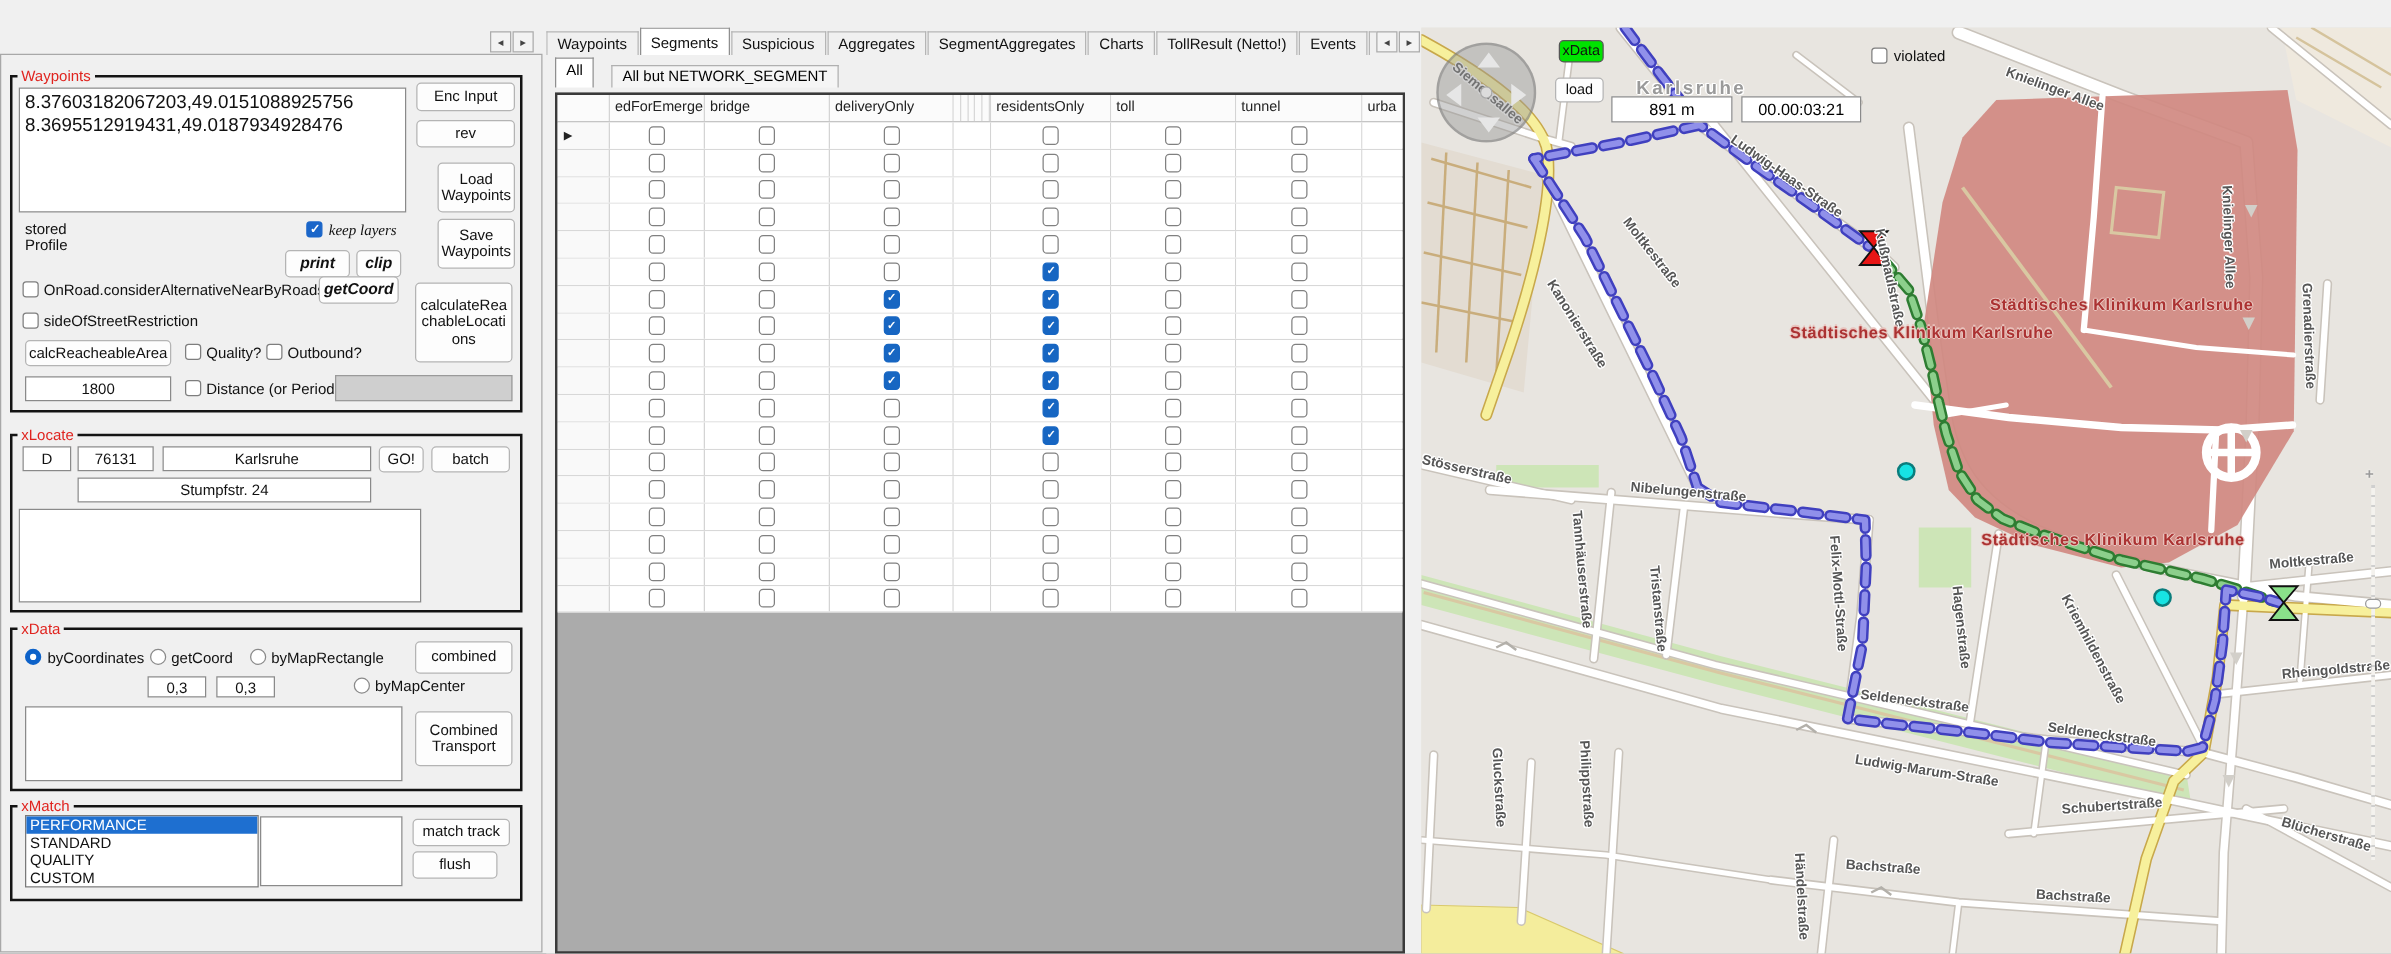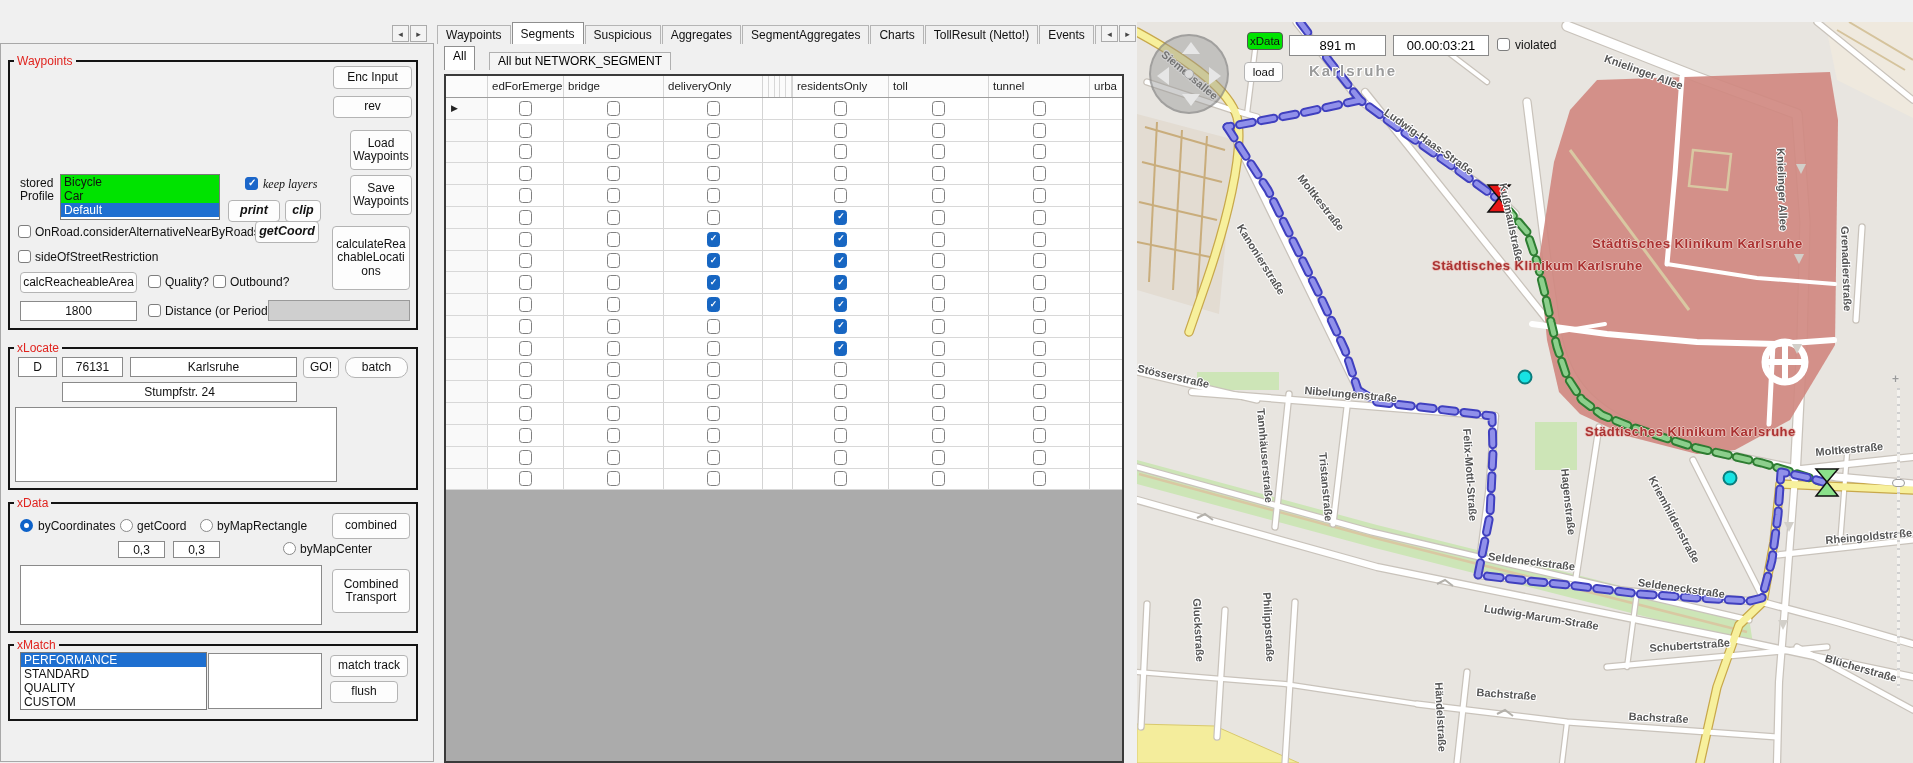--- a/index.html
+++ b/index.html
@@ -63,46 +63,43 @@
   .carrow{position:absolute;width:0;height:0;border:9px solid transparent;}
   #cN{left:31px;top:6px;border-bottom:12px solid #e6e6e6;border-top:none;}
   #cS{left:31px;bottom:6px;border-top:12px solid #e6e6e6;border-bottom:none;}
   #cW{left:6px;top:31px;border-right:12px solid #e6e6e6;border-left:none;}
   #cE{right:6px;top:31px;border-left:12px solid #e6e6e6;border-right:none;}
   #cC{position:absolute;left:33px;top:33px;width:10px;height:10px;border-radius:50%;background:#dcdcdc;border:1px solid #aaa;}
   #zoomslider{position:absolute;left:754px;top:352px;width:14px;height:330px;}
   #ztrack{position:absolute;left:6px;top:14px;width:3px;height:300px;background:repeating-linear-gradient(#cfcfcf 0 2px,#f4f2ee 2px 8px);}
   #zplus{position:absolute;left:1px;top:-2px;font-size:12px;color:#9a9a9a;font-weight:bold;text-shadow:0 0 2px #fff;}
   #zthumb{position:absolute;left:1px;top:105px;width:13px;height:8px;border-radius:4px;background:#fdfdfd;border:1px solid #9a9a9a;}
-  .mctl-inp{position:absolute;background:#fff;border:1px solid #8a8a8a;font-size:13px;display:flex;align-items:center;justify-content:center;}
+  .mctl-inp{position:absolute;background:#fff;border:1px solid #8a8a8a;font-size:13px;display:flex;align-items:center;justify-content:center;margin-top:42px;}
 </style>
 </head>
 <body>
 
 <div id="win">
 
 
   <div id="left-pane">
     <div class="tsc" style="left:392px;">◂</div>
     <div class="tsc" style="left:410px;">▸</div>
     <div id="left-page"></div>
 
     <div class="grp" style="left:8px;top:38px;width:410px;height:270px;"></div>
     <div class="grplab" style="left:14px;top:32px;">Waypoints</div>
+    <textarea class="ta" id="wp-coords" style="left: 15px; top: 48px; width: 310px; height: 100px;">8.37603182067203,49.0151088925756
+8.3695512919431,49.0187934928476</textarea>
     <div class="btn" style="left:333px;top:44px;width:79px;height:23px;">Enc Input</div>
     <div class="btn" style="left:333px;top:74px;width:79px;height:22px;">rev</div>
     <div class="btn" style="left:350px;top:108px;width:62px;height:40px;padding:2px;">Load Waypoints</div>
     <div class="btn" style="left:350px;top:153px;width:62px;height:40px;padding:2px;">Save Waypoints</div>
     <div class="lab" style="left:20px;top:154px;">stored</div>
     <div class="lab" style="left:20px;top:167px;">Profile</div>
-    <div class="lst" id="profile-list" style="left:60px;top:152px;width:160px;height:46px;">
-        <div class="it green">Bicycle</div>
-        <div class="it green">Car</div>
-        <div class="it sel">Default</div>
-      </div>
     <span class="cb on" style="left:245px;top:155px;"></span>
     <div class="lab" style="left:263px;top:155px;font-style:italic;font-family:Liberation Serif, serif;">keep layers</div>
     <div class="btn bi" style="left:228px;top:178px;width:52px;height:22px;">print</div>
     <div class="btn bi" style="left:285px;top:178px;width:36px;height:22px;">clip</div>
     <span class="cb" style="left:18px;top:203px;"></span>
     <div class="lab" style="left:35px;top:203px;">OnRoad.considerAlternativeNearByRoads</div>
     <div class="btn bi" style="left:255px;top:199px;width:64px;height:22px;">getCoord</div>
     <span class="cb" style="left:18px;top:228px;"></span>
     <div class="lab" style="left:35px;top:228px;">sideOfStreetRestriction</div>
     <div class="btn" style="left:332px;top:204px;width:78px;height:64px;padding:2px;word-break:break-all;">calculateReachableLocations</div>
@@ -115,21 +112,21 @@
     <span class="cb" style="left:148px;top:282px;"></span>
     <div class="lab" style="left:165px;top:282px;">Distance (or Period)</div>
     <div class="inp dis" style="left:268px;top:278px;width:142px;height:21px;"></div>
 
     <div class="grp" style="left:8px;top:325px;width:410px;height:143px;"></div>
     <div class="grplab" style="left:14px;top:319px;">xLocate</div>
     <div class="inp" style="left:18px;top:335px;width:39px;height:20px;">D</div>
     <div class="inp" style="left:62px;top:335px;width:61px;height:20px;">76131</div>
     <div class="inp" style="left:130px;top:335px;width:167px;height:20px;">Karlsruhe</div>
     <div class="btn" style="left:303px;top:335px;width:36px;height:21px;">GO!</div>
-    <div class="btn" style="left:345px;top:335px;width:63px;height:21px;border-radius:10px;">batch</div>
+    <div class="btn" style="left:345px;top:335px;width:63px;height:21px;">batch</div>
     <div class="inp" style="left:62px;top:360px;width:235px;height:20px;">Stumpfstr. 24</div>
     <textarea class="ta" style="left: 15px; top: 385px; width: 322px; height: 75px; font-size: 12px;"></textarea>
 
     <div class="grp" style="left:8px;top:480px;width:410px;height:131px;"></div>
     <div class="grplab" style="left:14px;top:474px;">xData</div>
     <span class="rad on" style="left:20px;top:497px;"></span>
     <div class="lab" style="left:38px;top:497px;">byCoordinates</div>
     <span class="rad" style="left:120px;top:497px;"></span>
     <div class="lab" style="left:137px;top:497px;">getCoord</div>
     <span class="rad" style="left:200px;top:497px;"></span>

